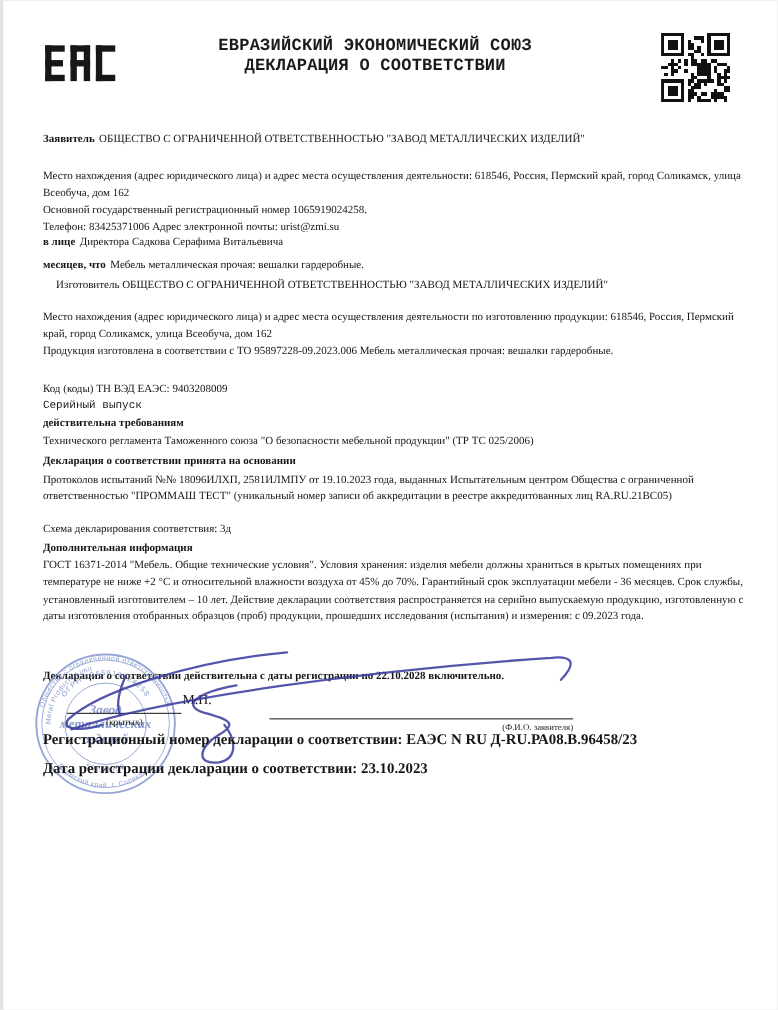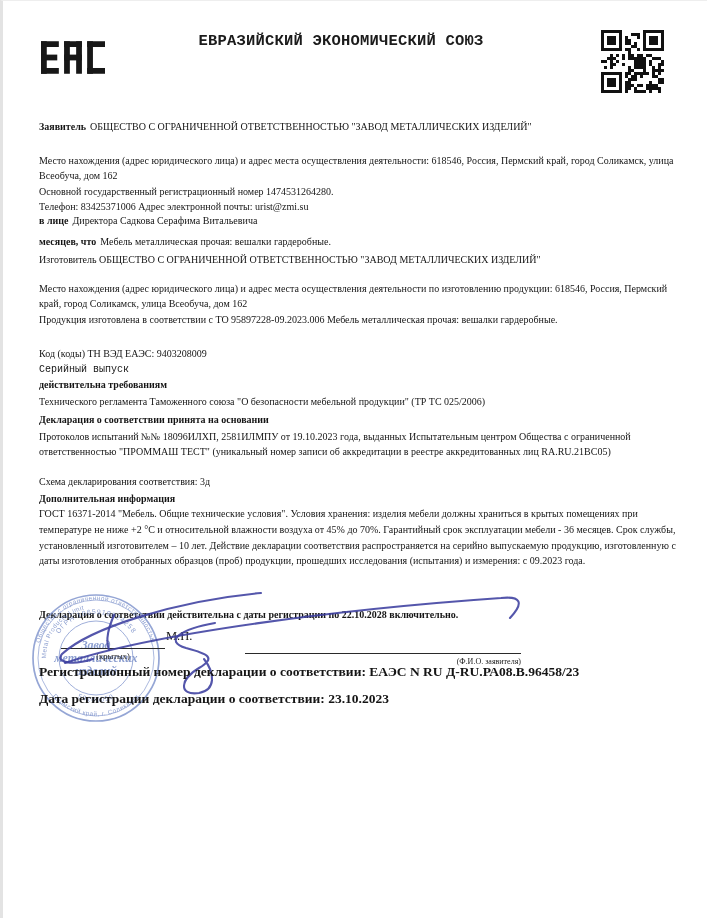--- a/index.html
+++ b/index.html
@@ -27,21 +27,21 @@
   .para { position:absolute; left:0; width:641px; font-size:10px; line-height:15.4px; }
   .para .lead { font-weight:bold; margin-right:4px; }
   .bold { font-weight:bold; }
   
   .p-applicant      { top:118px; }
   .p-app-address    { top:152px; }
   .p-ogrn           { top:183px; }
   .p-phone          { top:198px; }
   .p-person         { top:212px; }
   .p-declares       { top:233px; }
-  .p-manufacturer   { top:251px; }
+  .p-manufacturer   { top:251px;margin-left:12px; }
   .p-man-address    { top:280px; }
   .p-product        { top:311px; }
   .p-tnved          { top:345px; }
   .p-serial         { top:361px;font-family:Liberation Mono, monospace; }
   .p-conf-head      { top:376px; }
   .p-conf-text      { top:393px; }
   .p-basis-head     { top:411px; }
   .p-basis-text     { top:428px; }
   .p-scheme         { top:473px; }
   .p-add-head       { top:490px; }
@@ -82,20 +82,21 @@
       <rect x="44" y="0" width="34" height="11"></rect>
         <rect x="44" y="25.5" width="34" height="11"></rect>
       <rect x="88" y="0" width="11" height="62"></rect>
         <rect x="88" y="0" width="34" height="11"></rect>
       <rect x="88" y="51" width="34" height="11"></rect>
     </g>
   </svg>
 
   <div class="doc-title">
     <div>ЕВРАЗИЙСКИЙ ЭКОНОМИЧЕСКИЙ СОЮЗ</div>
+    <div>ДЕКЛАРАЦИЯ О СООТВЕТСТВИИ</div>
   </div>
 
   <svg class="qr" id="qr-svg" viewBox="0 0 21 21" shape-rendering="crispEdges" aria-hidden="true">
       <rect x="10" y="1" width="1" height="1" fill="#111"></rect>
       <rect x="11" y="1" width="1" height="1" fill="#111"></rect>
       <rect x="12" y="1" width="1" height="1" fill="#111"></rect>
       <rect x="8" y="2" width="1" height="1" fill="#111"></rect>
       <rect x="12" y="2" width="1" height="1" fill="#111"></rect>
       <rect x="8" y="3" width="1" height="1" fill="#111"></rect>
       <rect x="9" y="3" width="1" height="1" fill="#111"></rect>
@@ -222,21 +223,21 @@
       <rect x="15" y="1" width="5" height="5" fill="#fff"></rect>
       <rect x="16" y="2" width="3" height="3" fill="#111"></rect>
       <rect x="0" y="14" width="7" height="7" fill="#111"></rect>
       <rect x="1" y="15" width="5" height="5" fill="#fff"></rect>
       <rect x="2" y="16" width="3" height="3" fill="#111"></rect>
     </svg>
 
   <div class="bodytext">
     <p class="para p-applicant"><span class="lead">Заявитель</span><span>ОБЩЕСТВО С ОГРАНИЧЕННОЙ ОТВЕТСТВЕННОСТЬЮ "ЗАВОД МЕТАЛЛИЧЕСКИХ ИЗДЕЛИЙ"</span></p>
     <p class="para p-app-address">Место нахождения (адрес юридического лица) и адрес места осуществления деятельности: 618546, Россия, Пермский край, город Соликамск, улица Всеобуча, дом 162</p>
-    <p class="para p-ogrn">Основной государственный регистрационный номер 1474531264280.</p>
+    <p class="para p-ogrn">Основной государственный регистрационный номер 1065919024258.</p>
     <p class="para p-phone">Телефон: 83425371006 Адрес электронной почты: urist@zmi.su</p>
     <p class="para p-person"><span class="lead">в лице</span><span>Директора Садкова Серафима Витальевича</span></p>
     <p class="para p-declares"><span class="lead">месяцев, что</span><span>Мебель металлическая прочая: вешалки гардеробные.</span></p>
     <p class="para p-manufacturer">Изготовитель ОБЩЕСТВО С ОГРАНИЧЕННОЙ ОТВЕТСТВЕННОСТЬЮ "ЗАВОД МЕТАЛЛИЧЕСКИХ ИЗДЕЛИЙ"</p>
     <p class="para p-man-address">Место нахождения (адрес юридического лица) и адрес места осуществления деятельности по изготовлению продукции: 618546, Россия, Пермский край, город Соликамск, улица Всеобуча, дом 162</p>
     <p class="para p-product">Продукция изготовлена в соответствии с ТО 95897228-09.2023.006 Мебель металлическая прочая: вешалки гардеробные.</p>
     <p class="para p-tnved">Код (коды) ТН ВЭД ЕАЭС: 9403208009</p>
     <p class="para p-serial">Серийный выпуск</p>
     <p class="para p-conf-head bold">действительна требованиям</p>
     <p class="para p-conf-text">Технического регламента Таможенного союза "О безопасности мебельной продукции" (ТР ТС 025/2006)</p>

